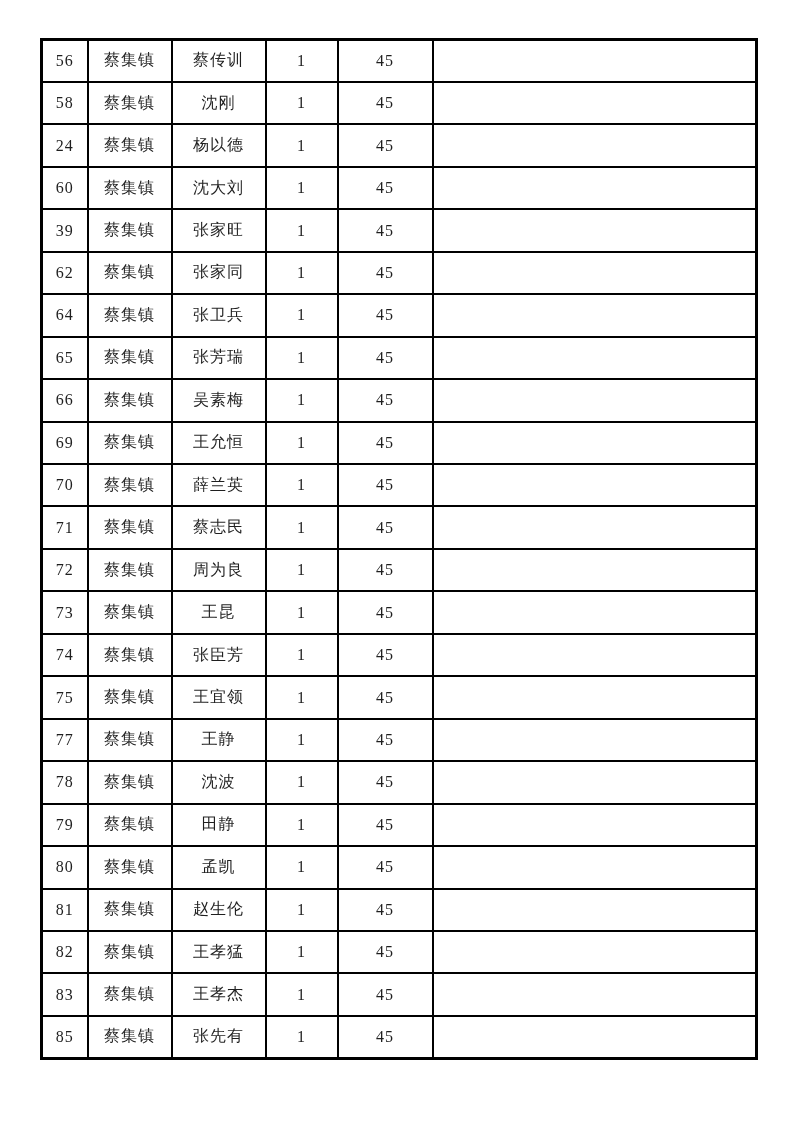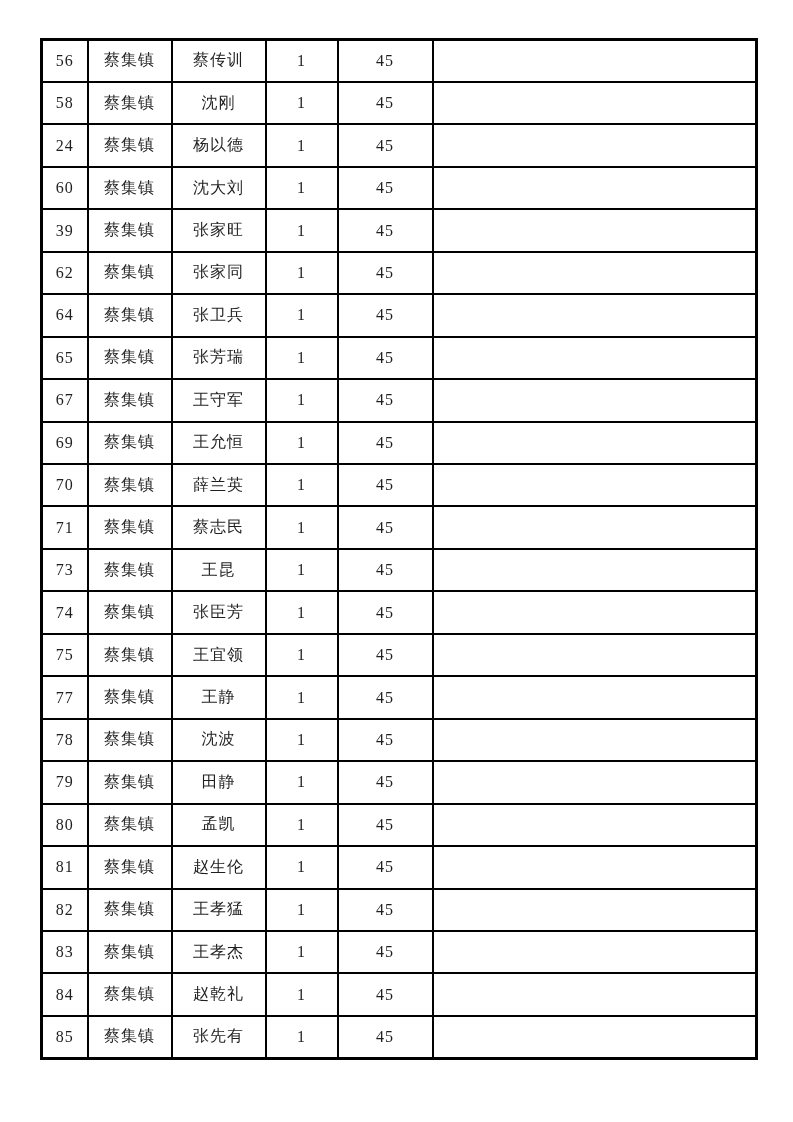--- a/index.html
+++ b/index.html
@@ -116,23 +116,23 @@
         </tr>
         <tr>
           <td>65</td>
           <td>蔡集镇</td>
           <td>张芳瑞</td>
           <td>1</td>
           <td>45</td>
           <td></td>
         </tr>
         <tr>
-          <td>67</td>
-          <td>蔡集镇</td>
-          <td>王守军</td>
+          <td>66</td>
+          <td>蔡集镇</td>
+          <td>吴素梅</td>
           <td>1</td>
           <td>45</td>
           <td></td>
         </tr>
         <tr>
           <td>69</td>
           <td>蔡集镇</td>
           <td>王允恒</td>
           <td>1</td>
           <td>45</td>
@@ -148,20 +148,28 @@
         </tr>
         <tr>
           <td>71</td>
           <td>蔡集镇</td>
           <td>蔡志民</td>
           <td>1</td>
           <td>45</td>
           <td></td>
         </tr>
         <tr>
+          <td>72</td>
+          <td>蔡集镇</td>
+          <td>周为良</td>
+          <td>1</td>
+          <td>45</td>
+          <td></td>
+        </tr>
+        <tr>
           <td>73</td>
           <td>蔡集镇</td>
           <td>王昆</td>
           <td>1</td>
           <td>45</td>
           <td></td>
         </tr>
         <tr>
           <td>74</td>
           <td>蔡集镇</td>
@@ -223,28 +231,20 @@
           <td>蔡集镇</td>
           <td>王孝猛</td>
           <td>1</td>
           <td>45</td>
           <td></td>
         </tr>
         <tr>
           <td>83</td>
           <td>蔡集镇</td>
           <td>王孝杰</td>
-          <td>1</td>
-          <td>45</td>
-          <td></td>
-        </tr>
-        <tr>
-          <td>84</td>
-          <td>蔡集镇</td>
-          <td>赵乾礼</td>
           <td>1</td>
           <td>45</td>
           <td></td>
         </tr>
         <tr>
           <td>85</td>
           <td>蔡集镇</td>
           <td>张先有</td>
           <td>1</td>
           <td>45</td>

